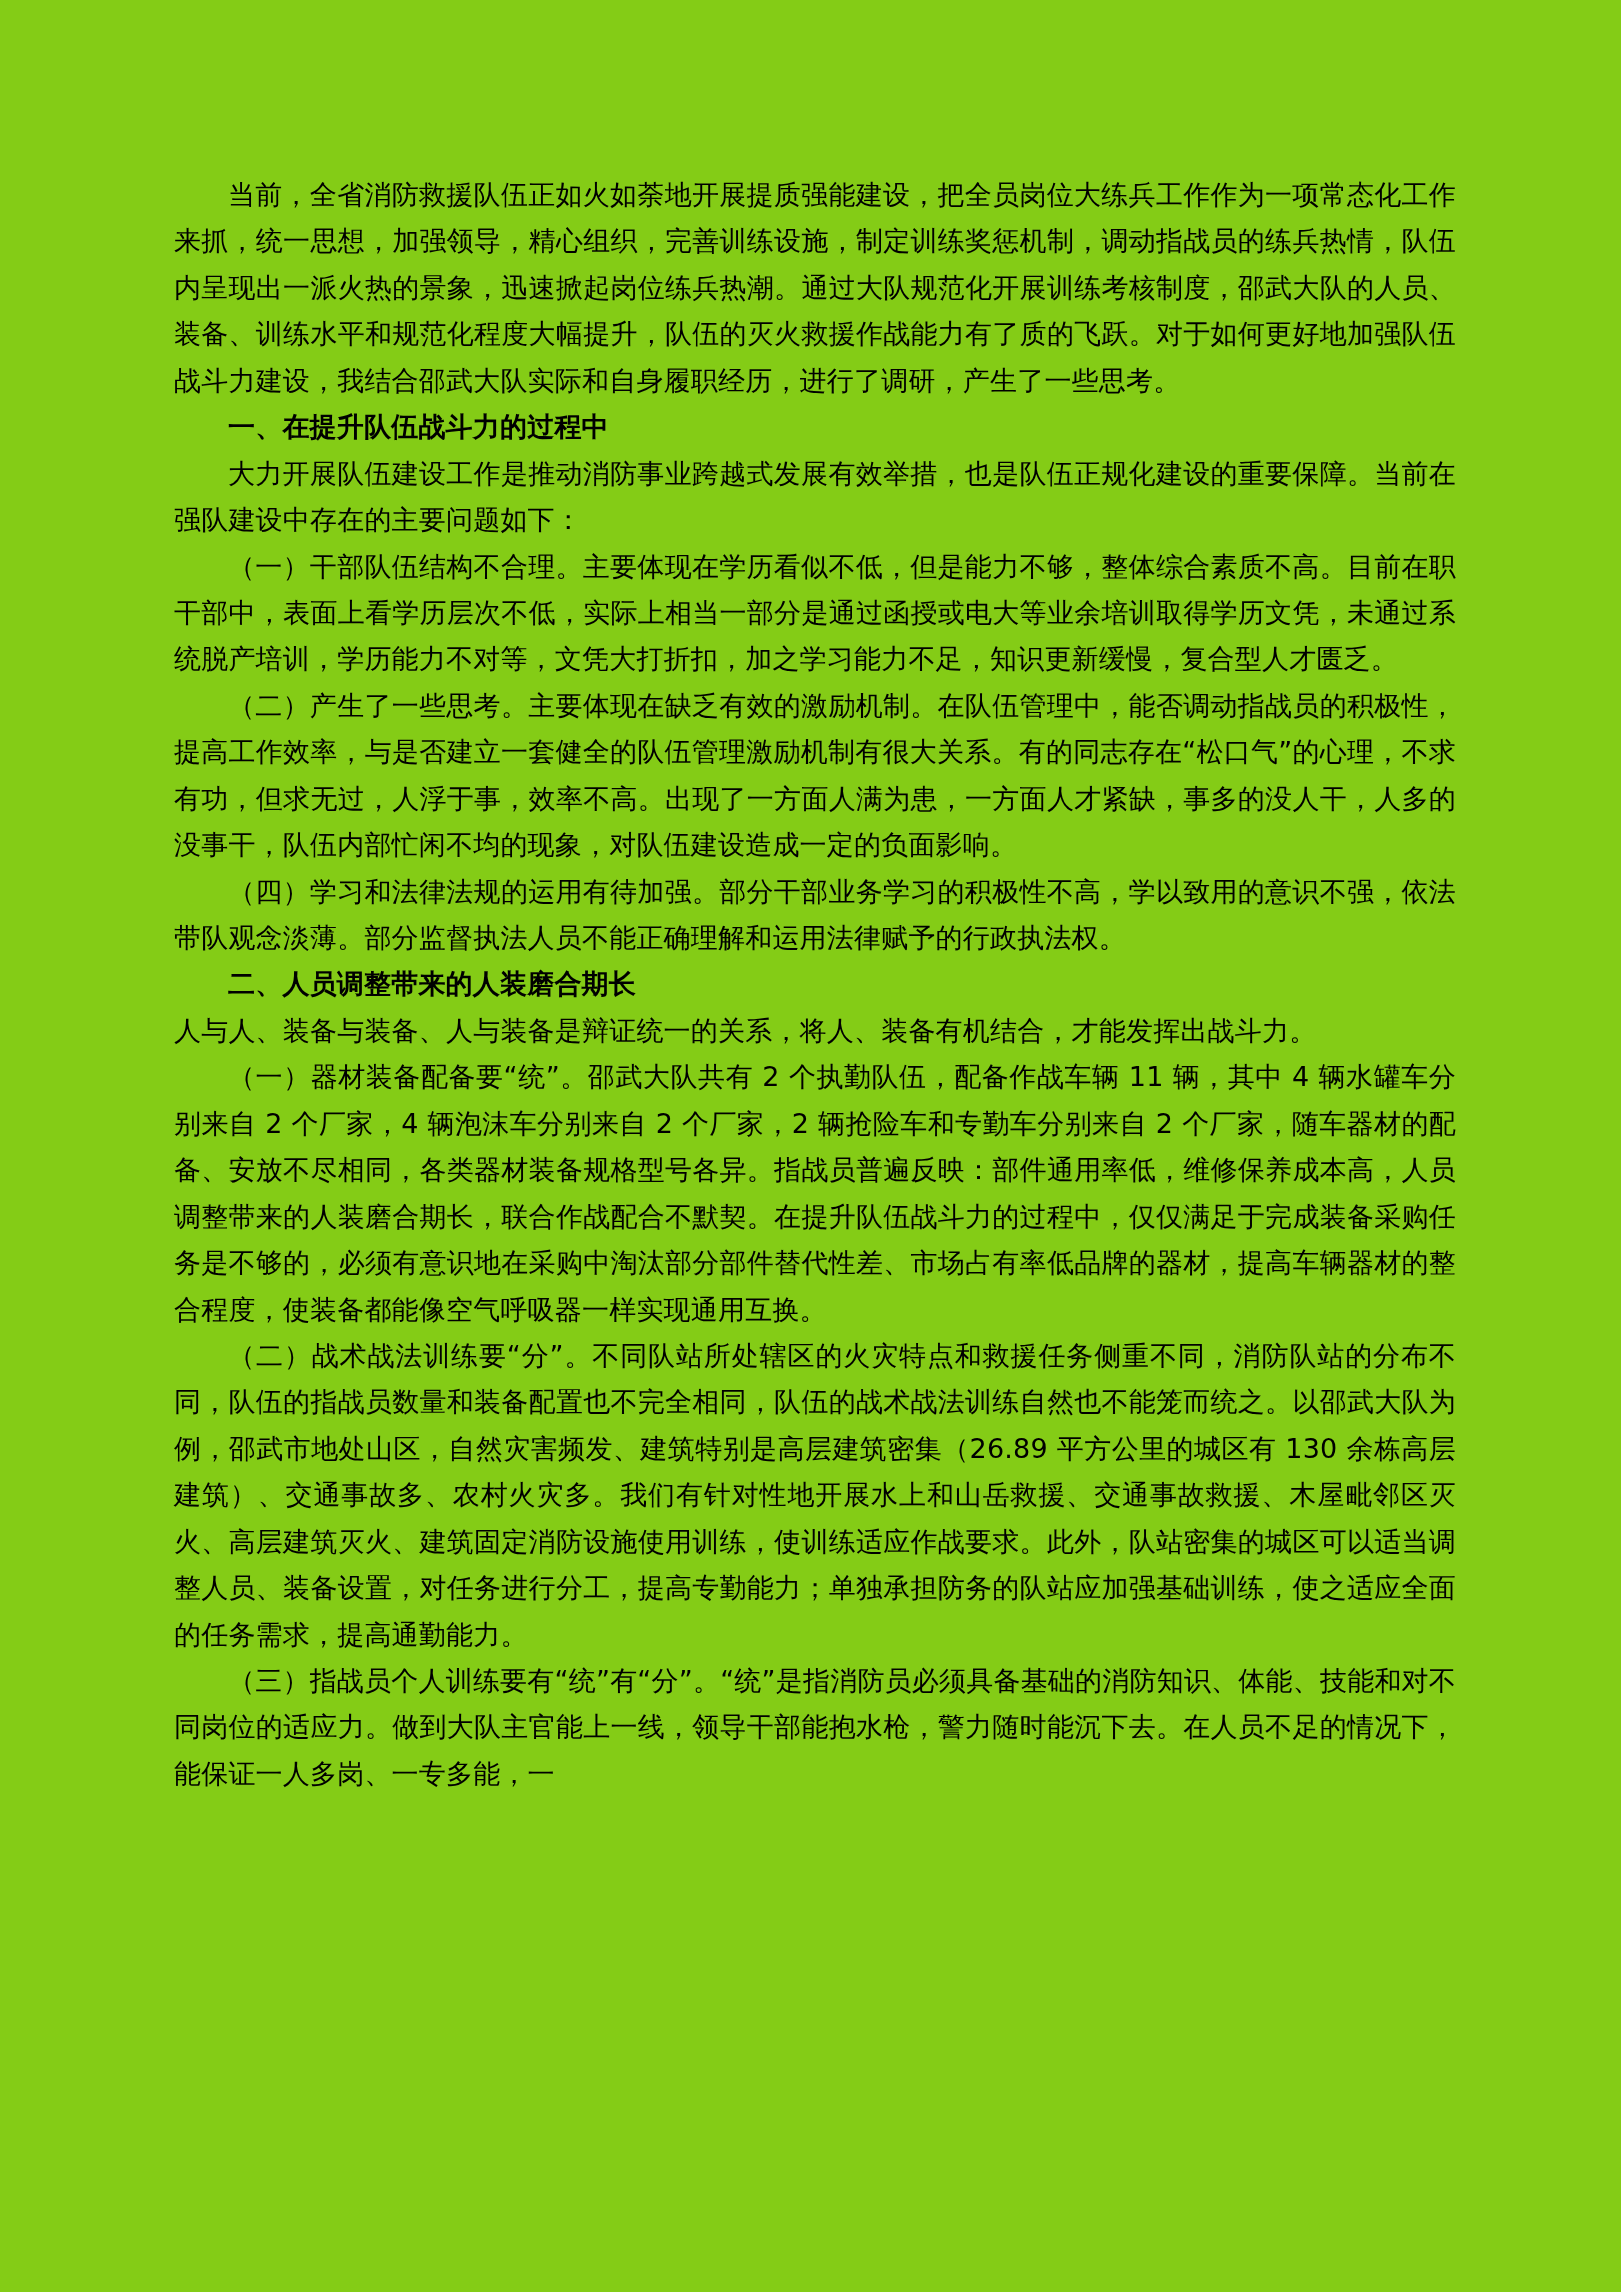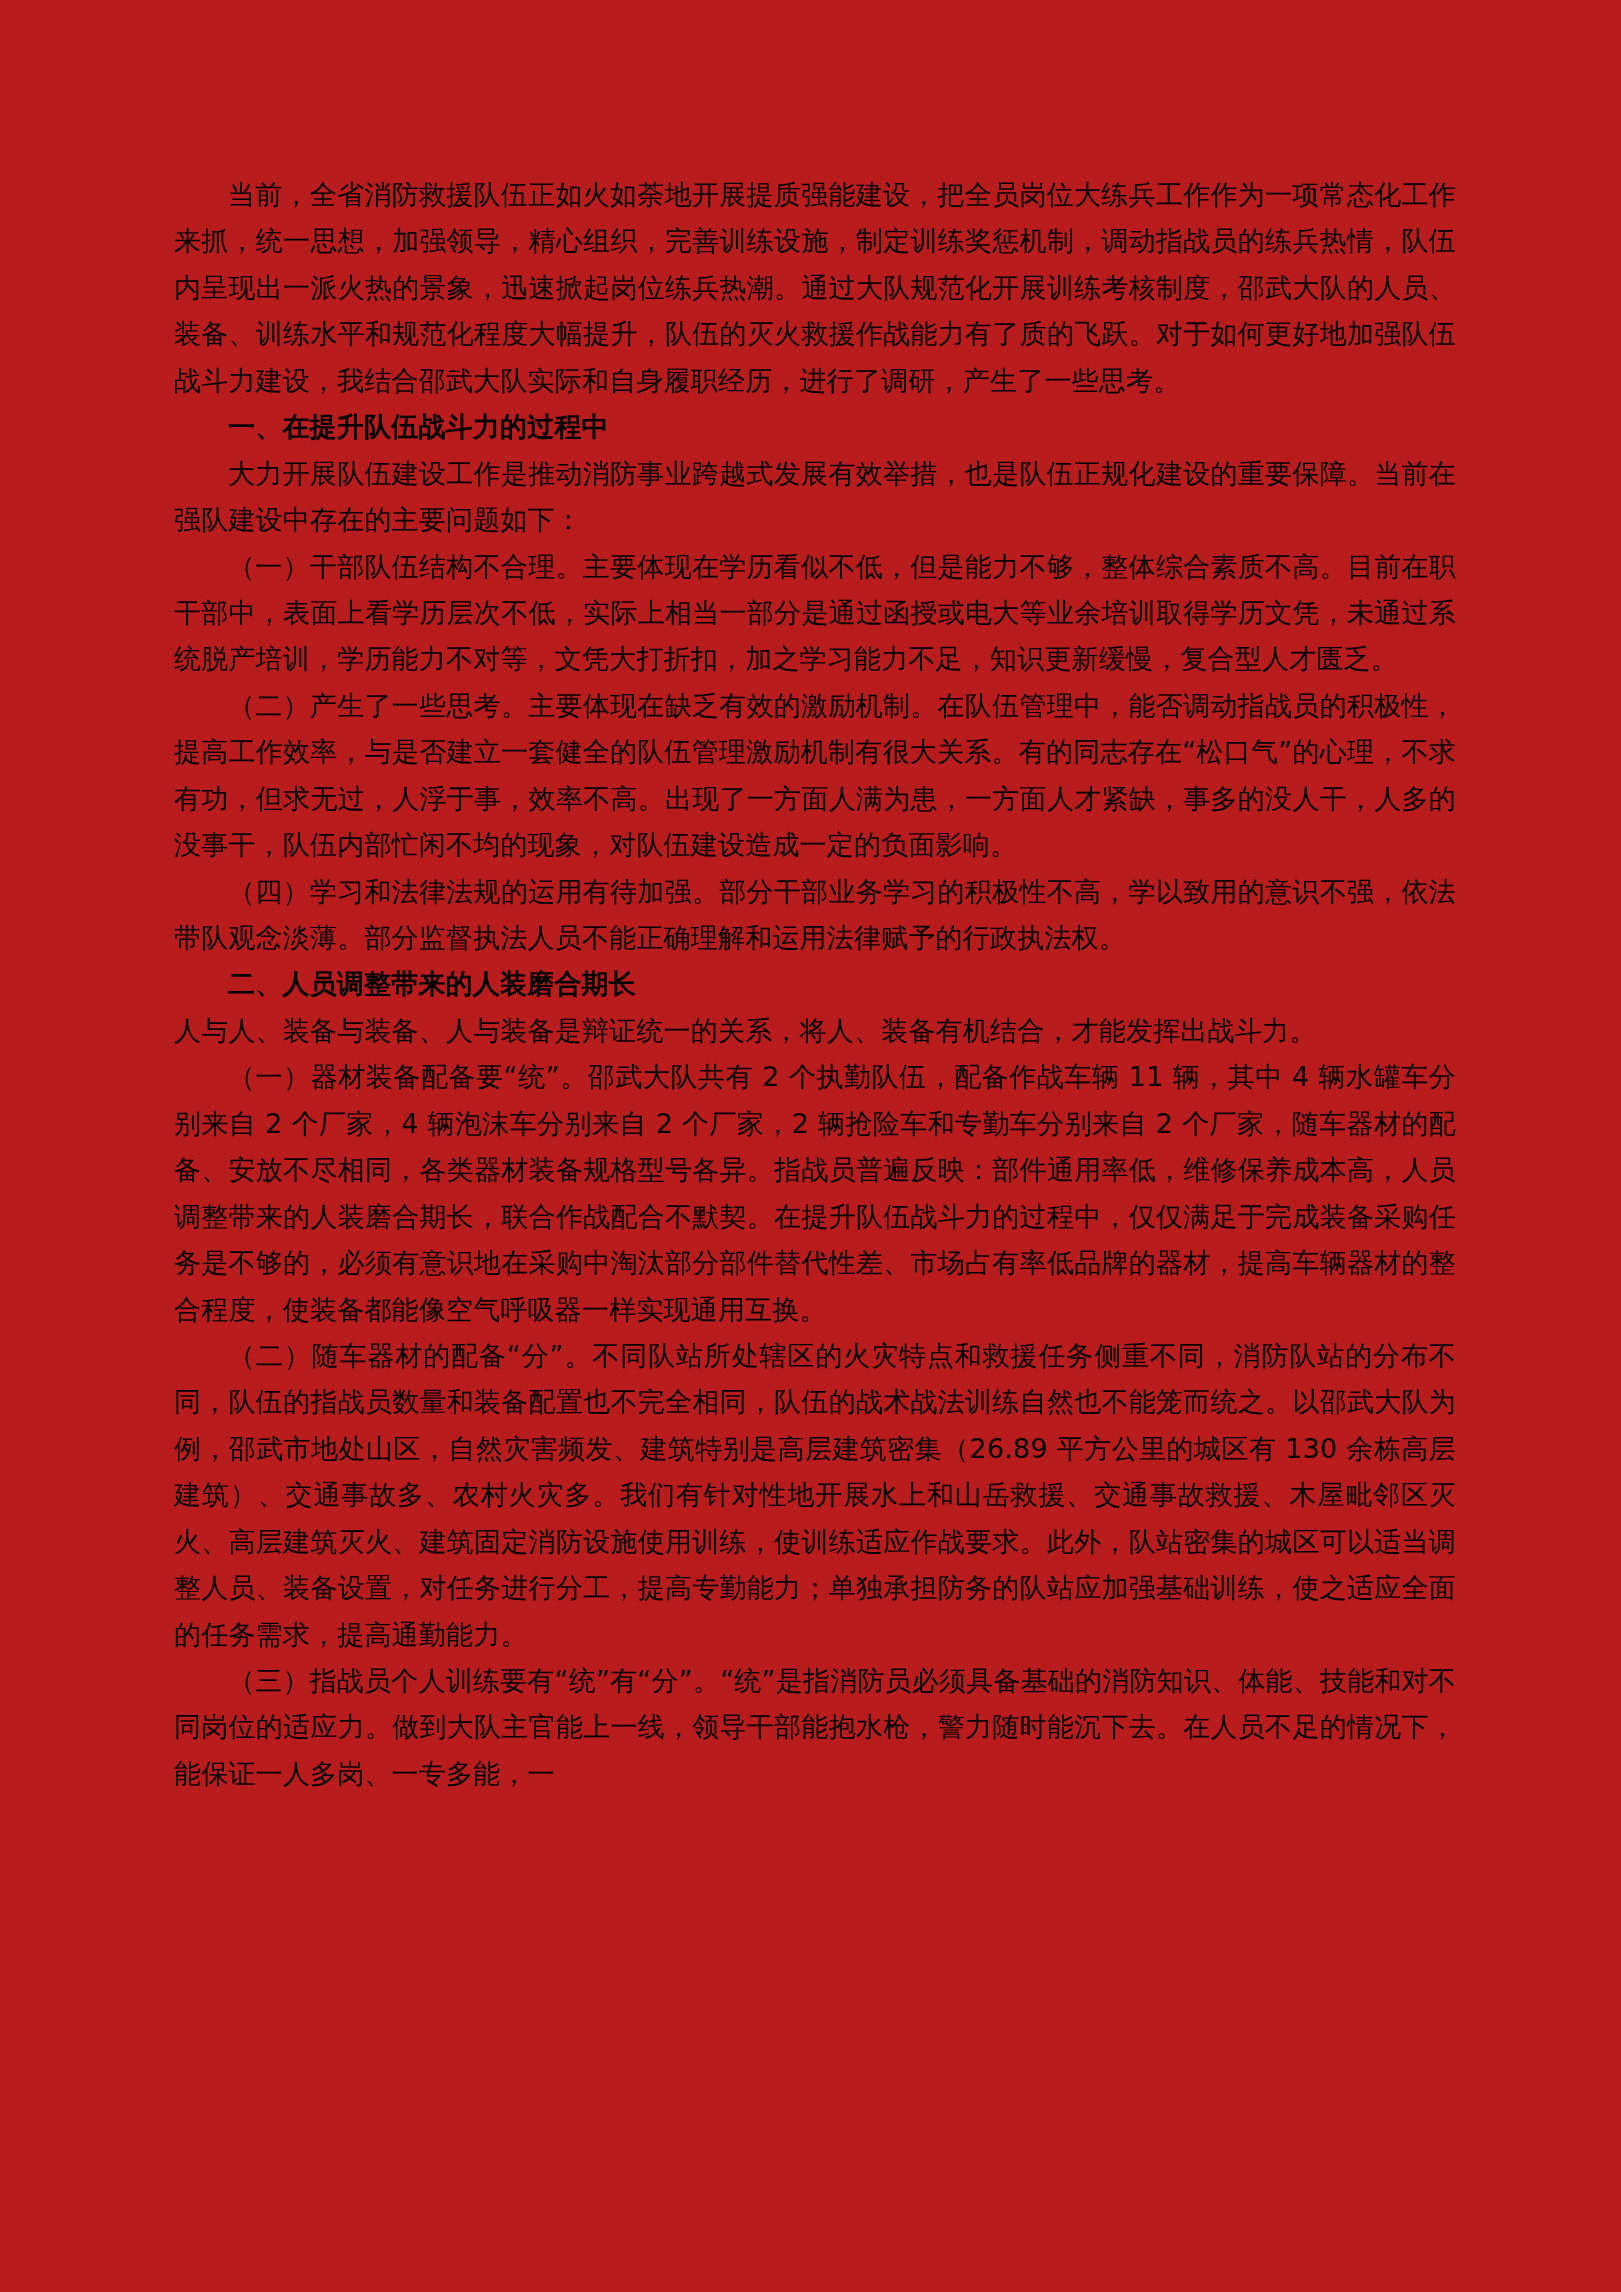--- a/index.html
+++ b/index.html
@@ -9,21 +9,21 @@
   }
   body {
     width: 1621px;
     font-family: "DejaVu Sans", "Liberation Sans", sans-serif;
     color: #000000;
   }
   .page {
     position: relative;
     width: 1621px;
     height: 2293px;
-    background: #b91c1c;
+    background: #84cc16;
     box-sizing: border-box;
     padding: 172px 165px 118px 174px;
   }
   .doc-body {
     font-size: 27px;
     line-height: 1.72;
     text-align: justify;
     text-justify: inter-ideograph;
     letter-spacing: 0.2px;
   }
@@ -62,19 +62,19 @@
 
 
     <p class="para"><span class="lead">（四）学习和法律法规的运用有待加强。</span><span>部分干部业务学习的积极性不高，学以致用的意识不强，依法带队观念淡薄。部分监督执法人员不能正确理解和运用法律赋予的行政执法权。</span></p>
 
     <p class="heading">二、人员调整带来的人装磨合期长</p>
 
     <p class="para noindent">人与人、装备与装备、人与装备是辩证统一的关系，将人、装备有机结合，才能发挥出战斗力。</p>
 
     <p class="para"><span class="lead">（一）器材装备配备要“统”。</span><span>邵武大队共有 2 个执勤队伍，配备作战车辆 11 辆，其中 4 辆水罐车分别来自 2 个厂家，4 辆泡沫车分别来自 2 个厂家，2 辆抢险车和专勤车分别来自 2 个厂家，随车器材的配备、安放不尽相同，各类器材装备规格型号各异。指战员普遍反映：部件通用率低，维修保养成本高，人员调整带来的人装磨合期长，联合作战配合不默契。在提升队伍战斗力的过程中，仅仅满足于完成装备采购任务是不够的，必须有意识地在采购中淘汰部分部件替代性差、市场占有率低品牌的器材，提高车辆器材的整合程度，使装备都能像空气呼吸器一样实现通用互换。</span></p>
 
-    <p class="para"><span class="lead">（二）随车器材的配备“分”。</span><span>不同队站所处辖区的火灾特点和救援任务侧重不同，消防队站的分布不同，队伍的指战员数量和装备配置也不完全相同，队伍的战术战法训练自然也不能笼而统之。以邵武大队为例，邵武市地处山区，自然灾害频发、建筑特别是高层建筑密集（26.89 平方公里的城区有 130 余栋高层建筑）、交通事故多、农村火灾多。我们有针对性地开展水上和山岳救援、交通事故救援、木屋毗邻区灭火、高层建筑灭火、建筑固定消防设施使用训练，使训练适应作战要求。此外，队站密集的城区可以适当调整人员、装备设置，对任务进行分工，提高专勤能力；单独承担防务的队站应加强基础训练，使之适应全面的任务需求，提高通勤能力。</span></p>
+    <p class="para"><span class="lead">（二）战术战法训练要“分”。</span><span>不同队站所处辖区的火灾特点和救援任务侧重不同，消防队站的分布不同，队伍的指战员数量和装备配置也不完全相同，队伍的战术战法训练自然也不能笼而统之。以邵武大队为例，邵武市地处山区，自然灾害频发、建筑特别是高层建筑密集（26.89 平方公里的城区有 130 余栋高层建筑）、交通事故多、农村火灾多。我们有针对性地开展水上和山岳救援、交通事故救援、木屋毗邻区灭火、高层建筑灭火、建筑固定消防设施使用训练，使训练适应作战要求。此外，队站密集的城区可以适当调整人员、装备设置，对任务进行分工，提高专勤能力；单独承担防务的队站应加强基础训练，使之适应全面的任务需求，提高通勤能力。</span></p>
 
     <p class="para"><span class="lead">（三）指战员个人训练要有“统”有“分”。</span><span>“统”是指消防员必须具备基础的消防知识、体能、技能和对不同岗位的适应力。做到大队主官能上一线，领导干部能抱水枪，警力随时能沉下去。在人员不足的情况下，能保证一人多岗、一专多能，一</span></p>
 
   </div>
 </div>
 
 
 </body></html>

